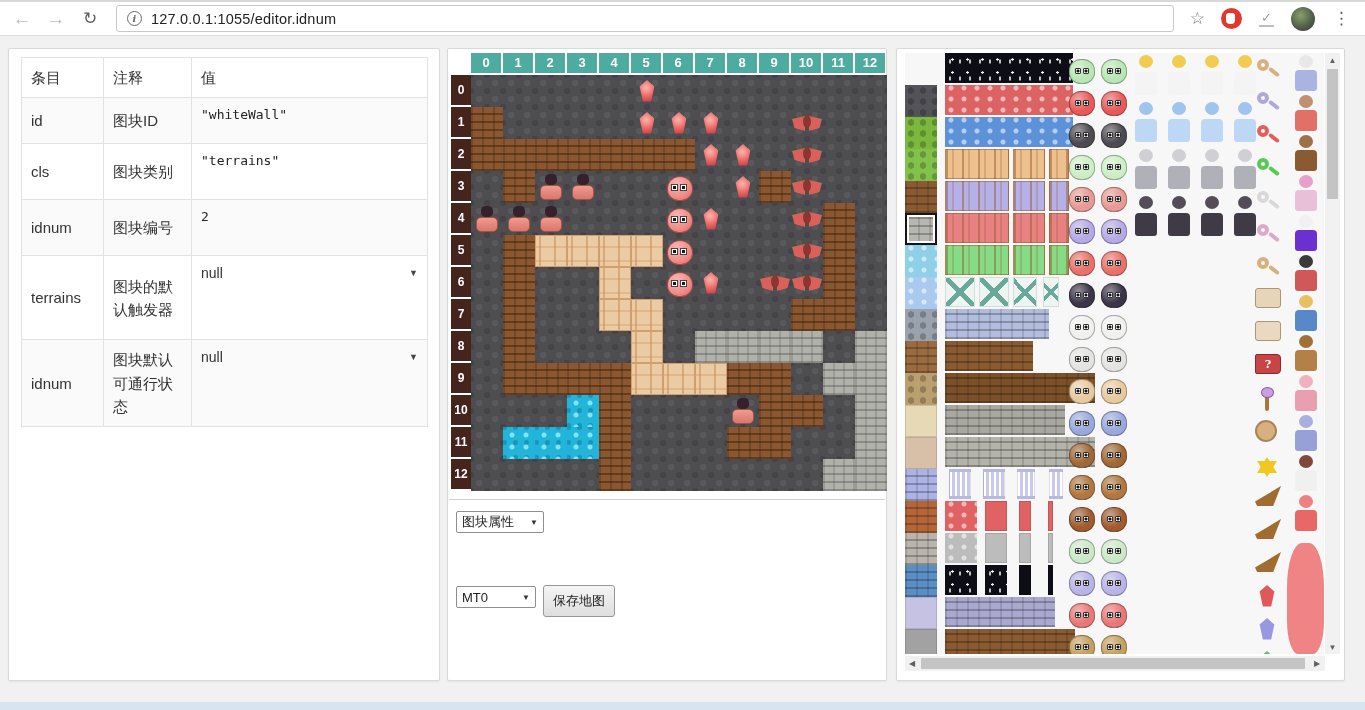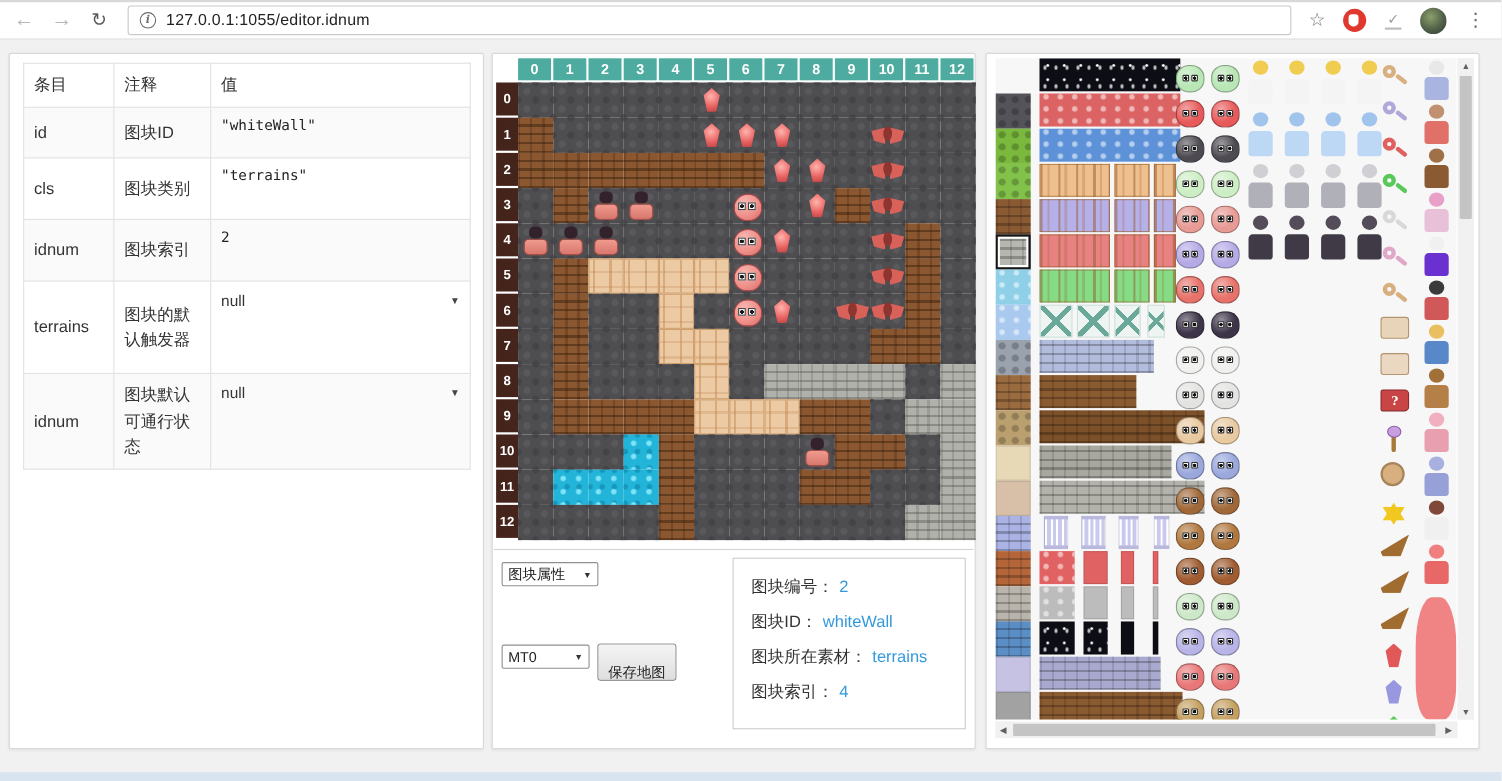--- a/index.html
+++ b/index.html
@@ -91,21 +91,21 @@
   .ent.skel .torso{position:absolute;left:5px;top:14px;width:22px;height:15px;border-radius:5px;
     background:linear-gradient(#f09a8e,#d8776d);border:1px solid #a85048}
 
   
   .divline{position:absolute;left:1px;top:450px;width:436px;border-top:1px solid #d2d2d2}
   .bsel{position:absolute;display:flex;align-items:center;justify-content:space-between;
     border:1px solid #8f8f8f;border-radius:2px;background:#fff;height:22px;padding:0 5px;font-size:13px;color:#222}
   .bsel .caret{font-size:8px;color:#333;margin-left:8px}
   #modeSel{left:8px;top:462px;width:88px}
   #floorSel{left:8px;top:537px;width:80px}
-  #saveMapBtn{position:absolute;left:95px;top:536px;height:16px;padding:16px 9px;font-size:13px;color:#222;
+  #saveMapBtn{position:absolute;left:95px;top:536px;height:32px;padding:0 9px;font-size:13px;color:#222;
     background:linear-gradient(#f5f5f5,#dedede);border:1px solid #979797;border-radius:3px}
   #infoBox{position:absolute;left:218px;top:458px;width:212px;height:156px;border:1px solid #ccc;padding:16px 16px 0}
   #infoBox p{font-size:15px;color:#333;margin-bottom:13px;white-space:nowrap}
   #infoBox .v{color:#3399dd;margin-left:5px}
 
   
   #pal{position:absolute;left:8px;top:4px;width:419px;height:601px;overflow:hidden;background:#f7f7f7}
   .ptile{position:absolute;border:1px solid rgba(0,0,0,.12)}
   .ptile.sel{border:2px solid #161616;box-shadow:inset 0 0 0 2px #fff}
   .p-stars{background-image:radial-gradient(#fff 1px,transparent 1.6px),radial-gradient(rgba(255,255,255,.75) 1px,transparent 1.5px);
@@ -194,21 +194,21 @@
           <td>图块ID</td>
           <td class="valcell">"whiteWall"</td>
         </tr>
         <tr style="height: 56px;">
           <td>cls</td>
           <td>图块类别</td>
           <td class="valcell">"terrains"</td>
         </tr>
         <tr style="height: 56px;">
           <td>idnum</td>
-          <td>图块索引</td>
+          <td>图块编号</td>
           <td class="valcell">2</td>
         </tr>
         <tr style="height: 84px;">
           <td>terrains</td>
           <td>图块的默认触发器</td>
           <td class="valcell">
             <div class="fsel">
               <span>null</span>
               <span class="caret">▼</span>
             </div>
@@ -539,26 +539,20 @@
   <div class="divline"></div>
   <div class="bsel" id="modeSel">
     <span>图块属性</span>
     <span class="caret">▼</span>
   </div>
   <div class="bsel" id="floorSel">
     <span>MT0</span>
     <span class="caret">▼</span>
   </div>
   <button id="saveMapBtn">保存地图</button>
-  <div id="infoBox">
-      <p><span>图块编号：</span><span class="v">2</span></p>
-      <p><span>图块ID：</span><span class="v">whiteWall</span></p>
-      <p><span>图块所在素材：</span><span class="v">terrains</span></p>
-      <p><span>图块索引：</span><span class="v">4</span></p>
-    </div>
 </div>
 
 <div class="panel" id="rightPanel">
   <div id="pal">
       <div class="ptile p-speck" style="left: 0px; top: 32px; width: 32px; height: 32px; background-color: rgb(84, 83, 89);"></div>
       <div class="ptile p-speck" style="left: 0px; top: 64px; width: 32px; height: 32px; background-color: rgb(122, 184, 62);"></div>
       <div class="ptile p-speck" style="left: 0px; top: 96px; width: 32px; height: 32px; background-color: rgb(131, 194, 74);"></div>
       <div class="ptile p-rows" style="left: 0px; top: 128px; width: 32px; height: 32px; background-color: rgb(138, 90, 51);"></div>
       <div class="ptile p-rows sel" style="left: 0px; top: 160px; width: 32px; height: 32px; background-color: rgb(183, 183, 177);"></div>
       <div class="ptile p-waves" style="left: 0px; top: 192px; width: 32px; height: 32px; background-color: rgb(143, 208, 232);"></div>

